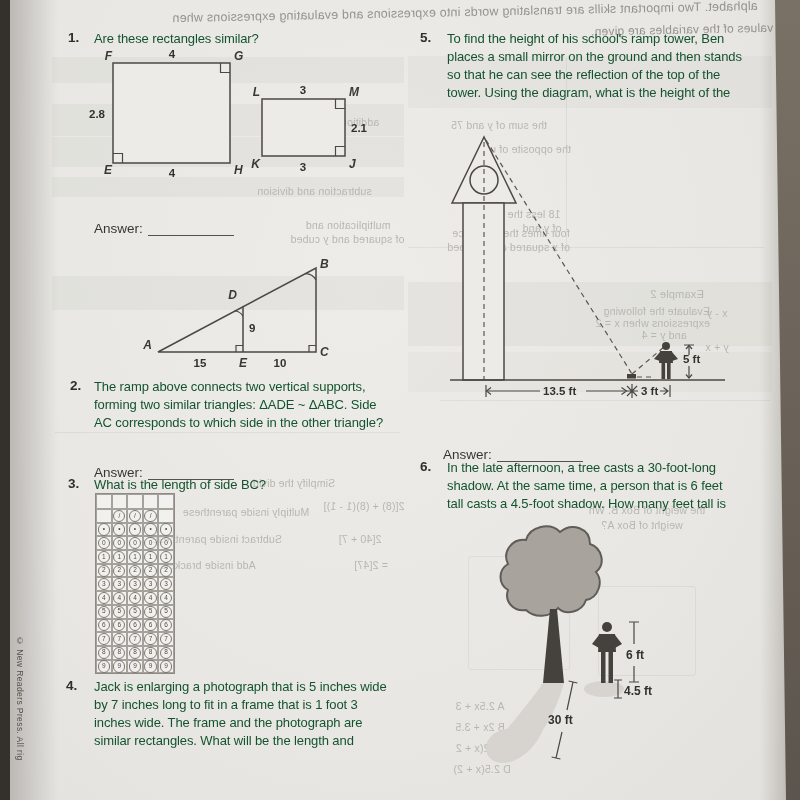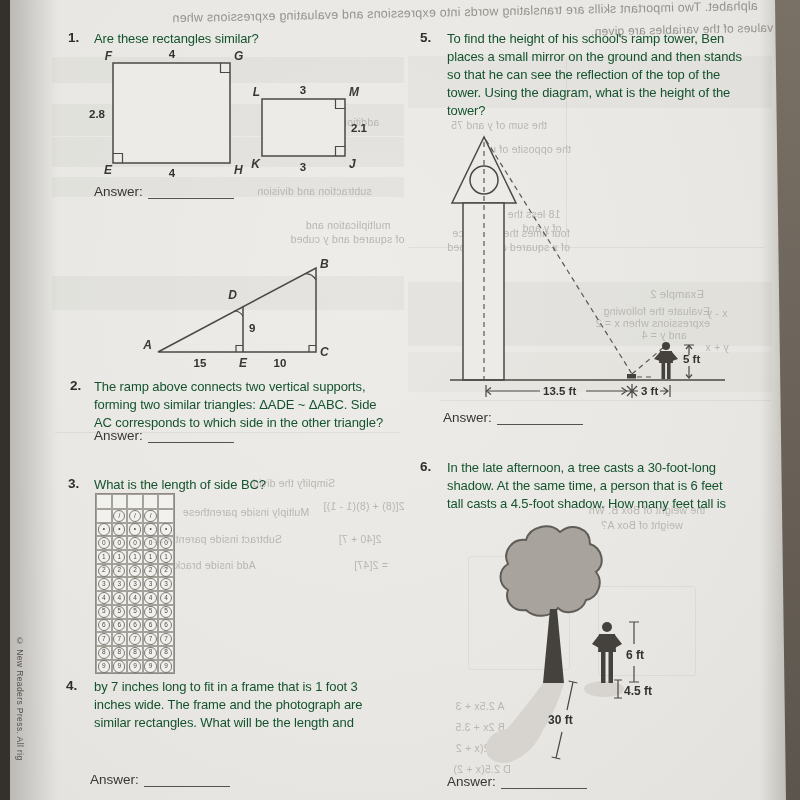--- a/index.html
+++ b/index.html
@@ -22,21 +22,21 @@
   .rule{position:absolute;background:rgba(60,58,52,.07);z-index:1;}
   .ghost-box{position:absolute;border:1.5px solid rgba(70,66,60,.07);border-radius:3px;z-index:1;}
 
   .bleed{position:absolute;z-index:2;color:#b9b6b0;transform:scaleX(-1);
          white-space:nowrap;text-align:center;letter-spacing:.2px;}
   .bleed-top{color:#96938d;}
 
   
   .pnum{position:absolute;font-size:13.5px;font-weight:bold;color:#2f2e2b;z-index:3;}
   .ptext{position:absolute;font-size:13px;line-height:18px;color:#14532d;z-index:3;letter-spacing:-.1px;}
-  .ansrow{position:absolute;display:flex;align-items:flex-start;gap:5px;font-size:13.5px;color:#373633;z-index:3;}
+  .ansrow{position:absolute;display:flex;align-items:flex-start;gap:5px;font-size:13.5px;color:#373633;z-index:3;margin-top:37px;}
   .ansline{display:inline-block;width:86px;border-bottom:1.4px solid #55524e;height:14px;}
   .copyright{position:absolute;left:15px;top:636px;z-index:10;writing-mode:vertical-rl;
          text-orientation:mixed;font-size:8.5px;color:#56534f;letter-spacing:.4px;}
 
   svg{position:absolute;z-index:3;overflow:visible;}
   .dln{stroke:#4b4845;stroke-width:1.5;fill:none;}
   .dln2{stroke:#4b4845;stroke-width:1.2;fill:none;}
   .dfill{fill:#ecebe8;stroke:#4b4845;stroke-width:1.5;}
   .dash{stroke:#5a5753;stroke-width:1.2;fill:none;stroke-dasharray:5 4;}
   .ptlbl{font:italic bold 12px "Liberation Sans",sans-serif;fill:#3a3835;}
@@ -377,36 +377,36 @@
           <span class="bubble">9</span>
         </div>
         <div class="gcell">
           <span class="bubble">9</span>
         </div>
       </div>
     </div>
 
   <div class="pnum" style="left:66px;top:678px">4.</div>
   <div class="ptext" style="left:94px;top:678px">
+    <div>Jack is enlarging a photograph that is 5 inches wide</div>
     <div>by 7 inches long to fit in a frame that is 1 foot 3</div>
     <div>inches wide. The frame and the photograph are</div>
     <div>similar rectangles. What will be the length and</div>
   </div>
   <div class="ansrow" style="left:90px;top:772px">
     <span>Answer:</span>
     <span class="ansline"></span>
   </div>
 
   <div class="pnum" style="left:420px;top:30px">5.</div>
   <div class="ptext" style="left:447px;top:30px">
     <div>To find the height of his school's ramp tower, Ben</div>
     <div>places a small mirror on the ground and then stands</div>
     <div>so that he can see the reflection of the top of the</div>
     <div>tower. Using the diagram, what is the height of the</div>
-    <div>tower?</div>
   </div>
 
   <svg style="left:440px;top:128px" width="300" height="275" viewBox="0 0 300 275">
     <path class="dfill" d="M44,9 L12,75 L76,75 Z"></path>
     <rect class="dfill" x="23" y="75" width="41" height="177"></rect>
     <circle class="dln" cx="44" cy="52" r="14"></circle>
     <path class="dash" d="M44,14 L44,252"></path>
     <path class="dash" d="M46,12 L192,246"></path>
     <path class="dash" d="M192,246 L224,219"></path>
     <path class="dash" d="M197,249 L213,249"></path>

